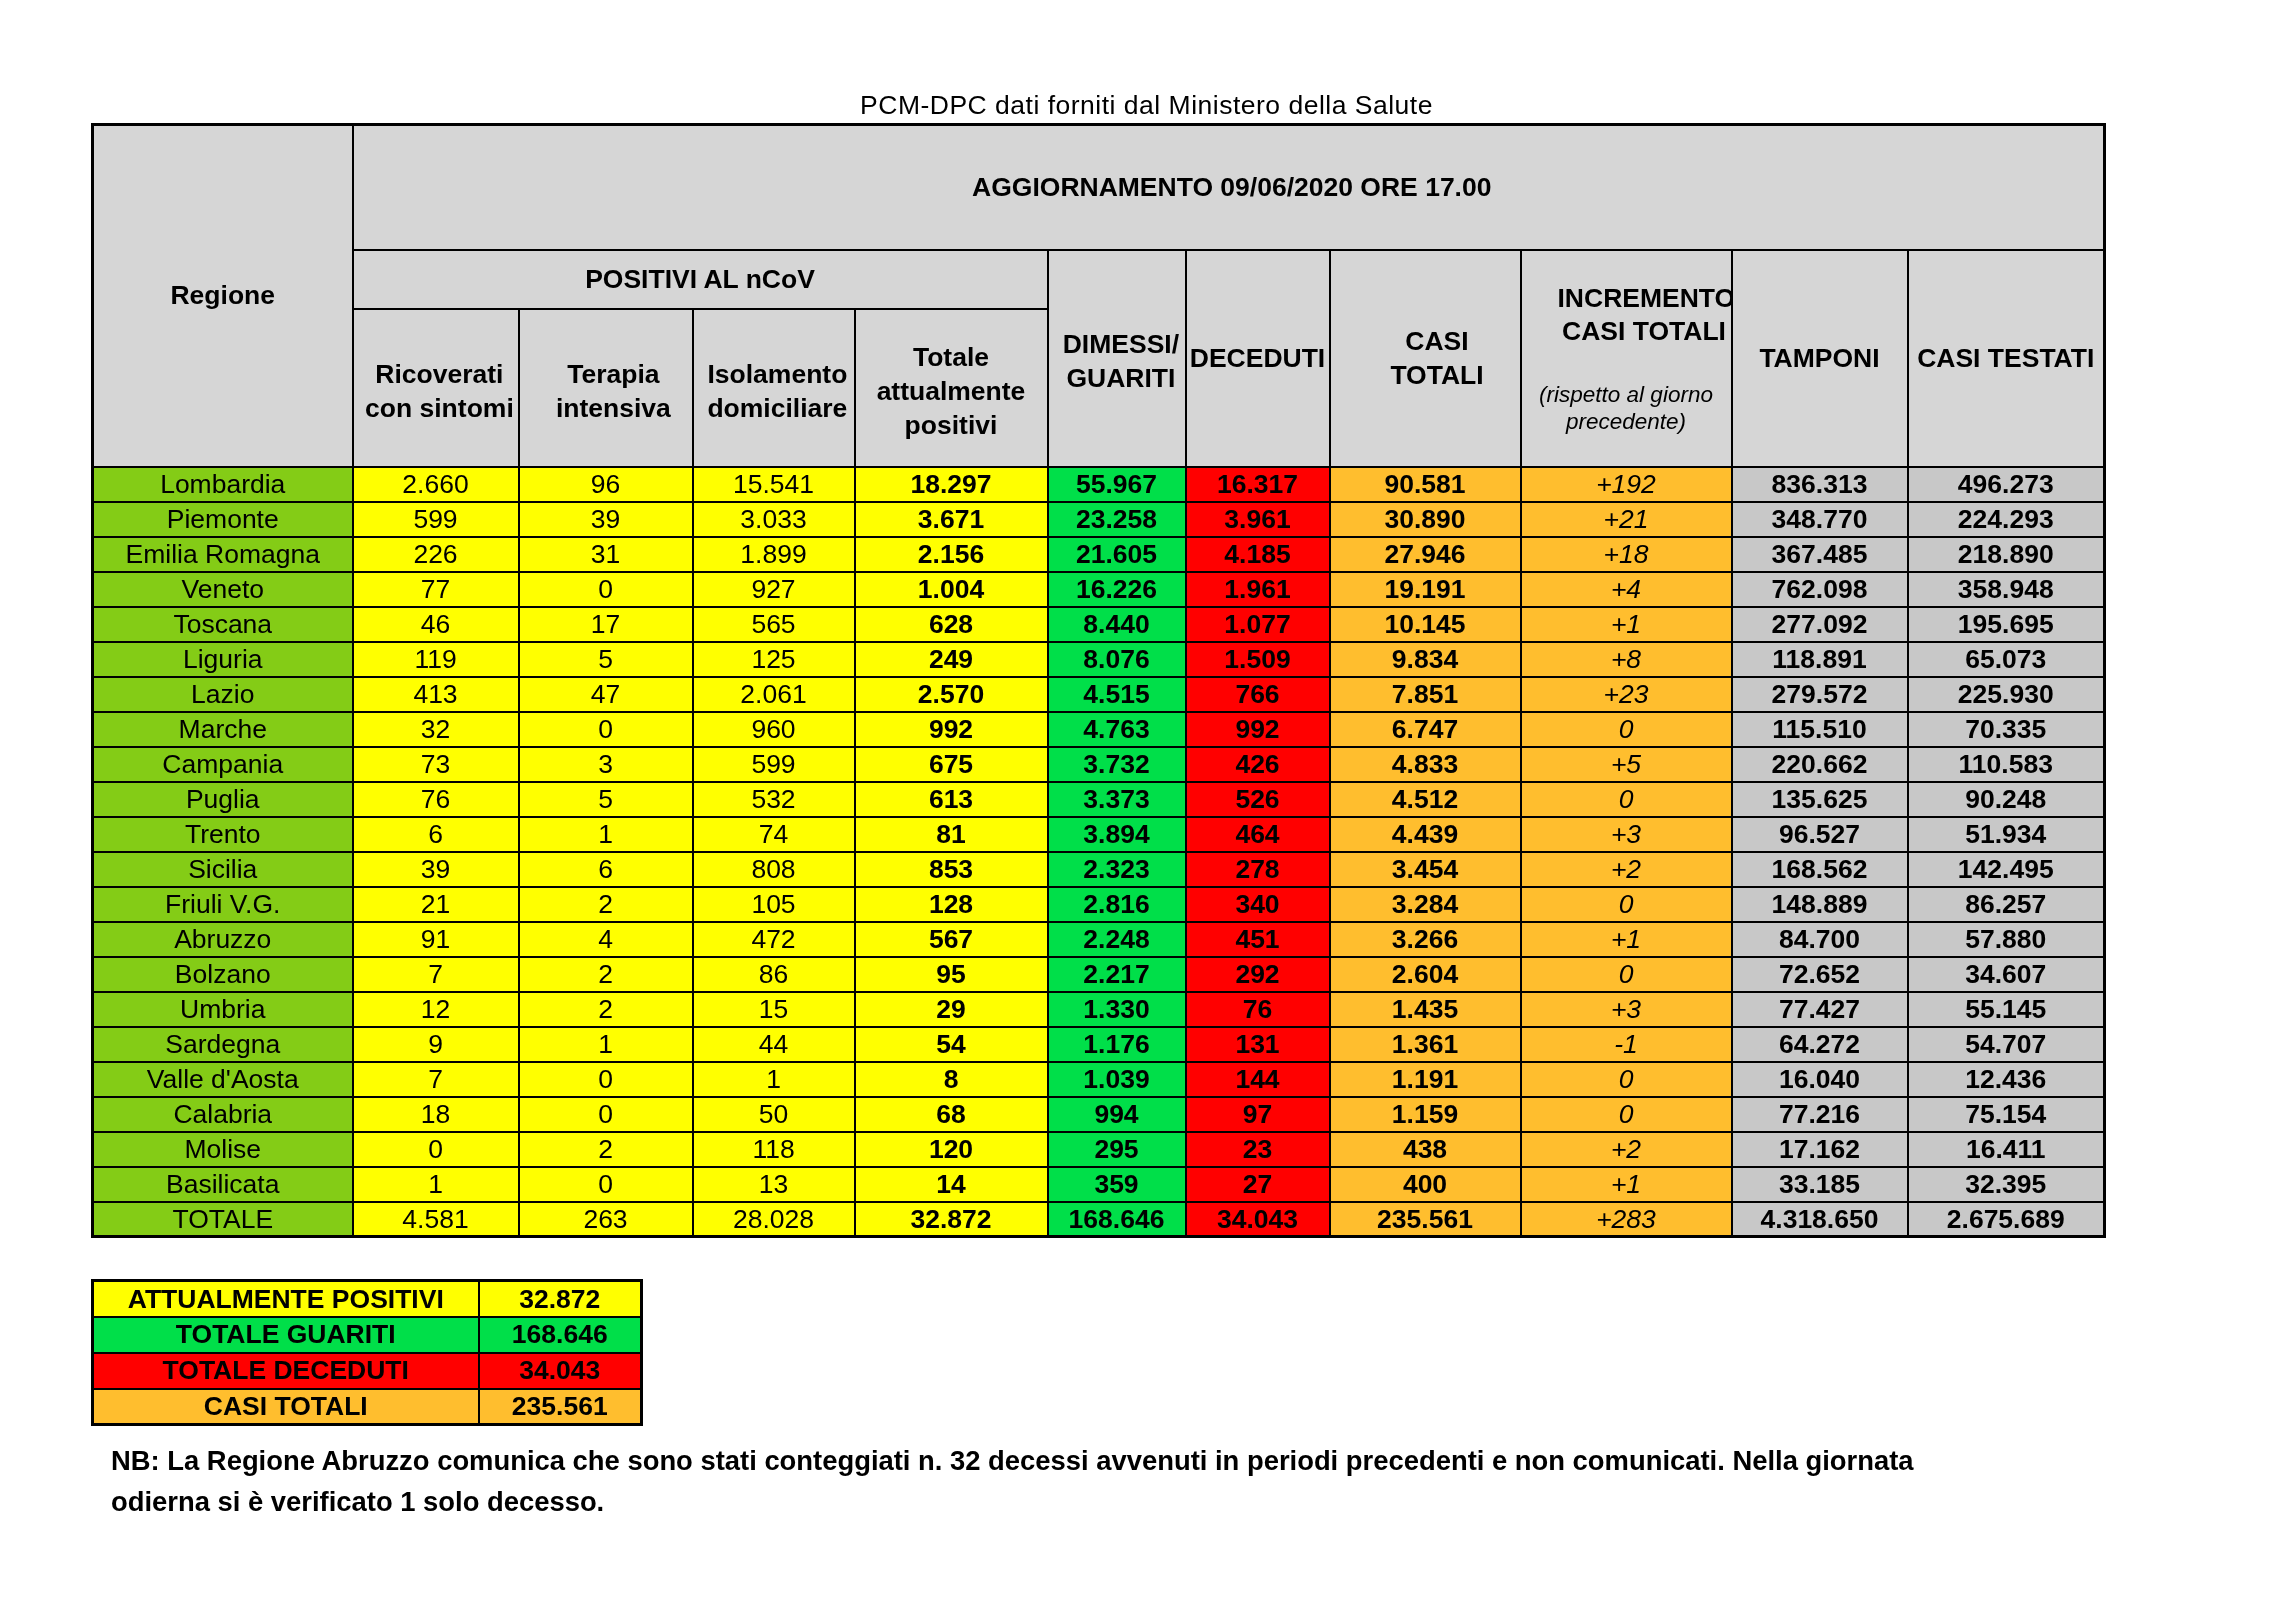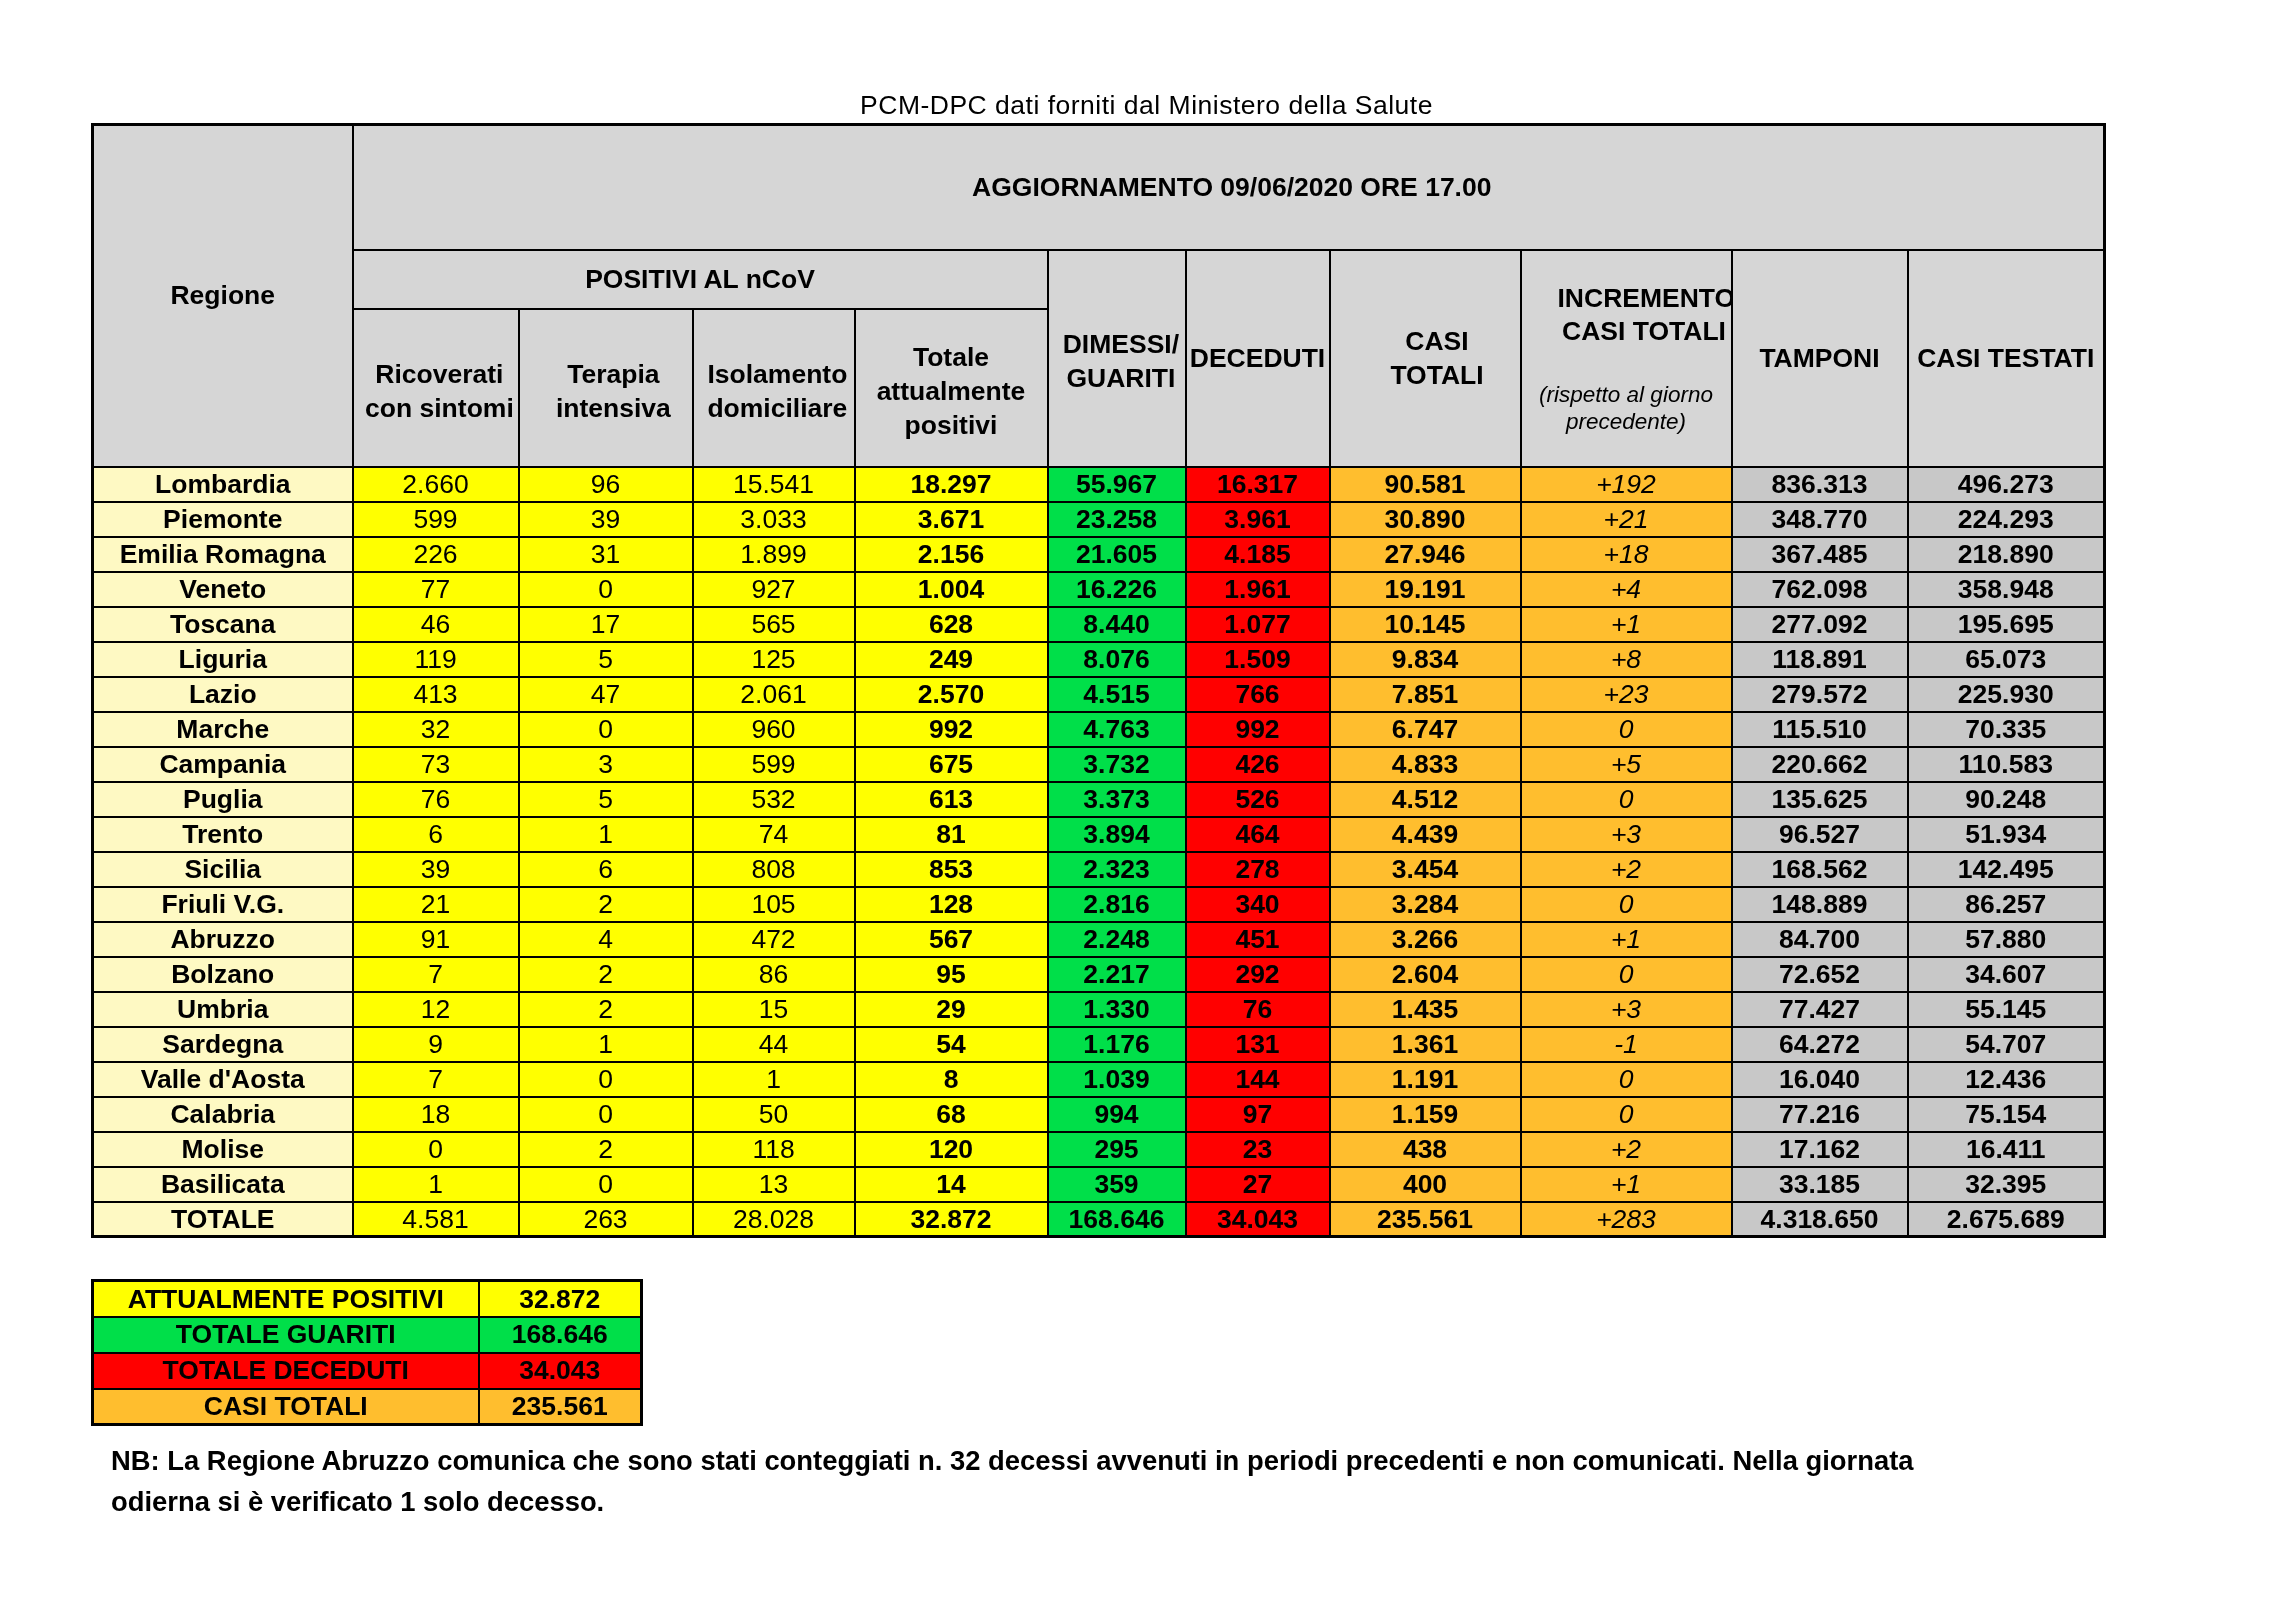--- a/index.html
+++ b/index.html
@@ -30,21 +30,21 @@
   .h-sub { vertical-align:top; padding-top:7.8px; line-height:1.28; }
   .h-left { text-align:left; padding-left:7.8px; }
   .h-pad  { padding-left:15.7px; }
   .h-dimessi { vertical-align:top; text-align:left; padding:5.9px 0 0 8.8px; line-height:1.3; }
   .h-orange { background:var(--orange,#FFBE2E); }
   .h-casi { text-align:left; padding-left:24px; line-height:1.3; }
   .incr-t { display:block; white-space:pre-line; line-height:1.25;padding-left:36px; }
   .incr-n { display:block; white-space:pre-line; font-style:italic; font-weight:normal; font-size:22.5px; line-height:1.2; margin-top:2px; }
 
   tbody tr { height:35px; }
-  td.c-reg { background:#fef9c3; font-weight:bold;margin-top:36px; }
+  td.c-reg { background:#84cc16; font-weight:normal;margin-top:36px; }
   td.c-yel { background:var(--yellow,#FFFF00); }
   td.c-grn { background:var(--green,#00DF49); }
   td.c-red { background:var(--red,#FF0000); }
   td.c-org { background:var(--orange,#FFBE2E); }
   td.c-gry { background:var(--gray-cell,#C8C8C8); }
   td.b { font-weight:bold; }
   td.i { font-style:italic; }
 
   table.summary {
     border-collapse:collapse; table-layout:fixed;

